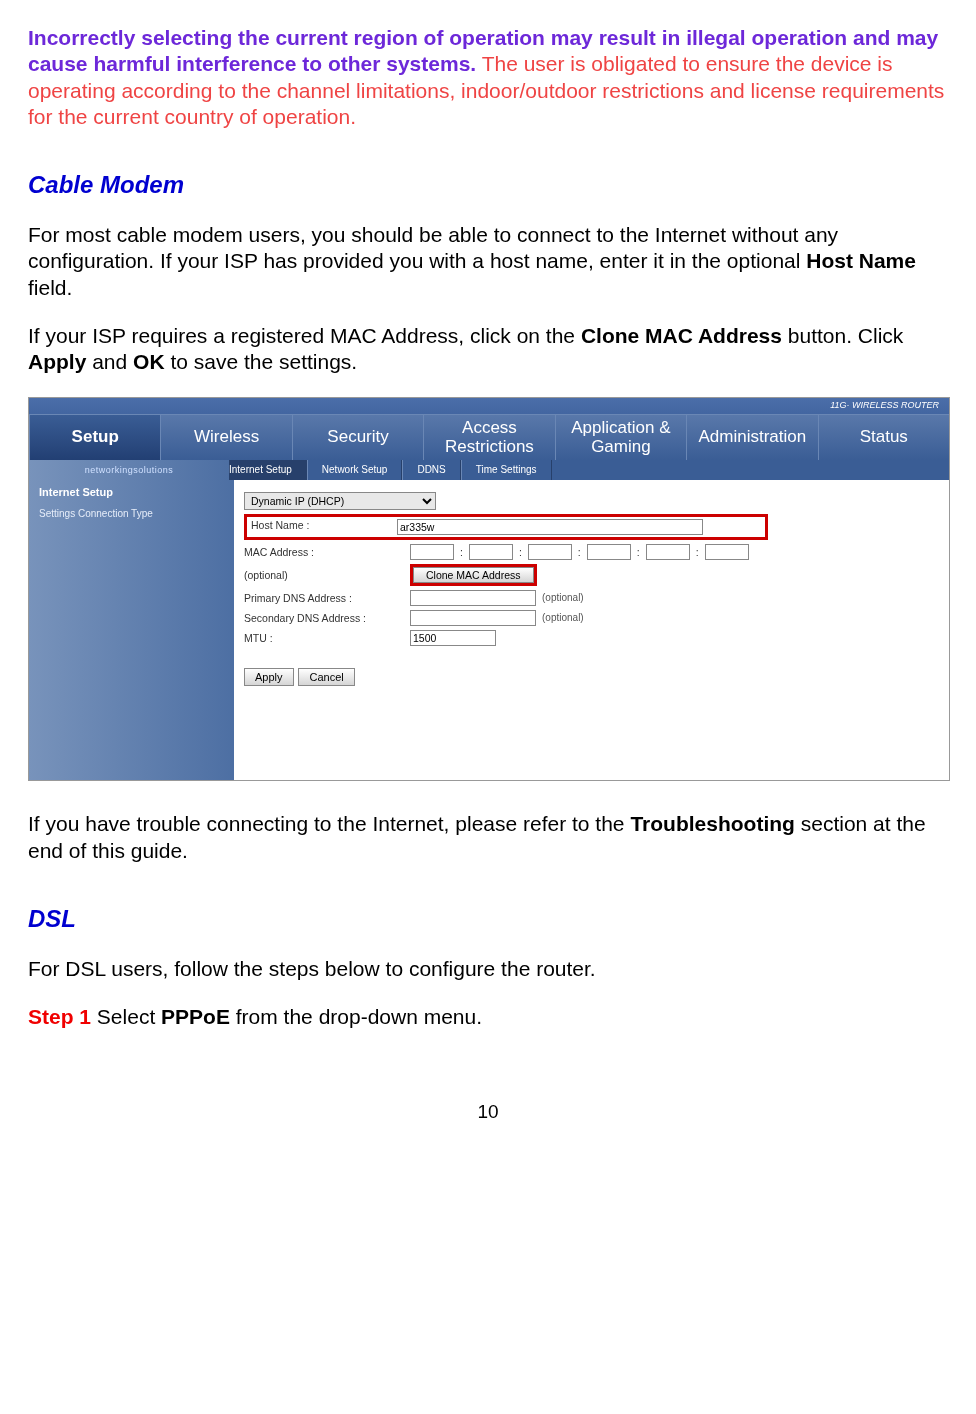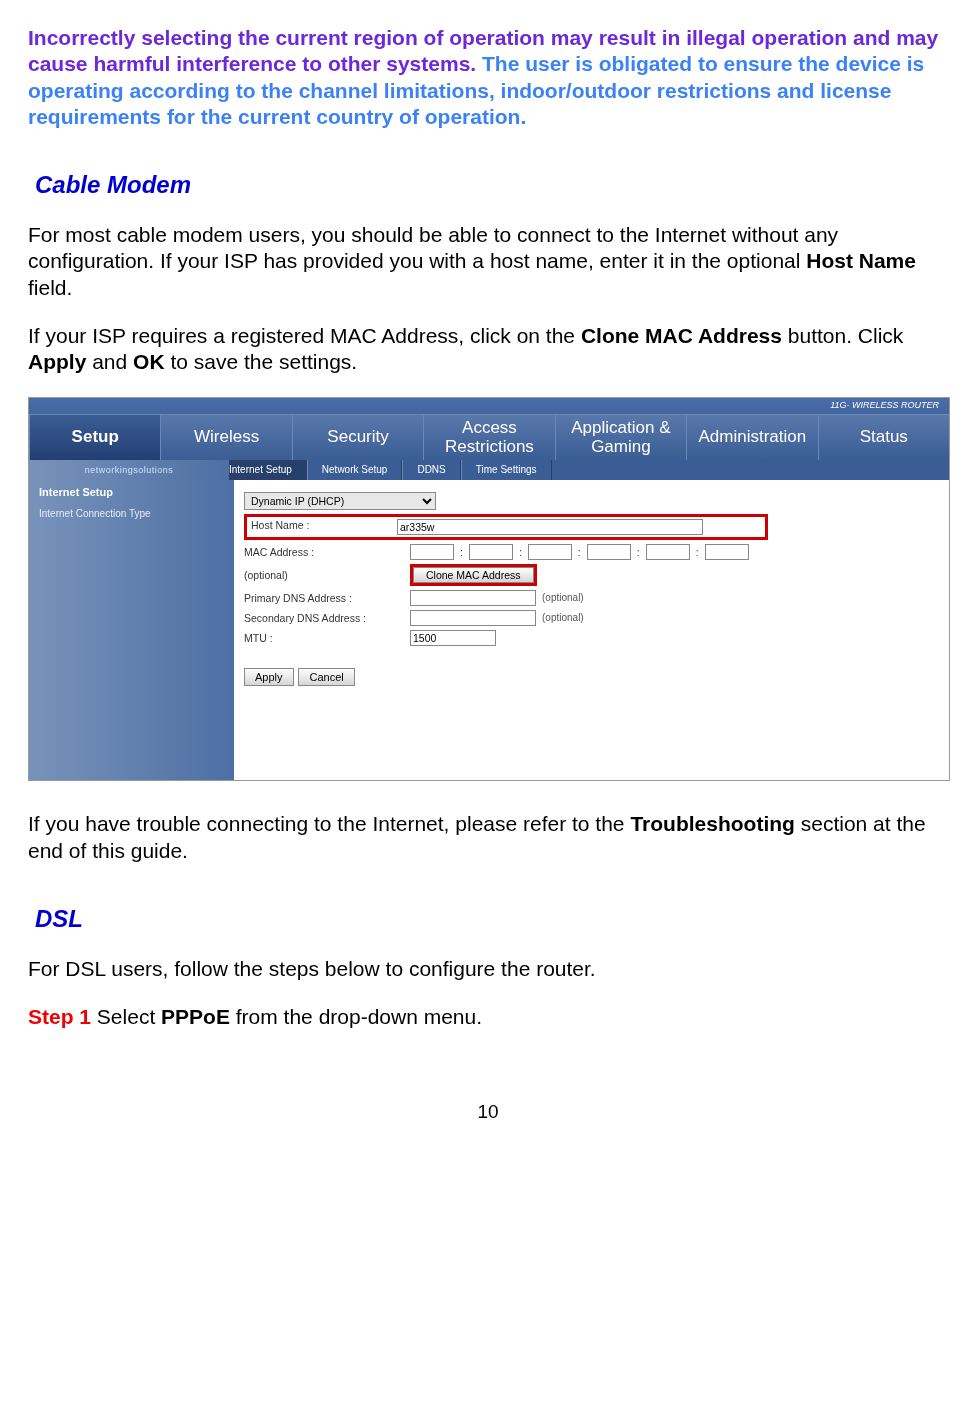--- a/index.html
+++ b/index.html
@@ -7,29 +7,28 @@
     font-size: 21px;
     line-height: 1.25;
     margin: 0;
     padding: 25px 28px;
     width: 976px;
     box-sizing: border-box;
     background: #fff;
     color: #000;
   }
   .warning-bold { color: #6d28d9; font-weight: bold; }
-  .warning-rest { color: #3b82f6; font-weight: bold; }
+  .warning-rest { color: #ef4444; }
   .section-head {
     color: #0000d0;
     font-style: italic;
     font-weight: bold;
     font-size: 24px;
     margin-top: 40px;
     margin-bottom: 22px;
-    margin-left: 7px;
   }
   p { margin: 0 0 22px 0; }
   .bold { font-weight: bold; }
   .step-label { color: #f00000; font-weight: bold; }
   .page-num { text-align: center; font-size: 19px; margin-top: 70px; }
 
   
   .router-panel {
     width: 920px;
     border: 1px solid #999;
@@ -214,21 +213,21 @@
   <div class="sub-tabs" style="position:relative">
     <div style="position:absolute;left:0;top:0;width:200px;height:100%;background:linear-gradient(to right,#7893bb 0%,#4d6fa3 100%);display:flex;align-items:center;justify-content:center;color:#cfe0ff;font-size:9px;letter-spacing:0.5px">networkingsolutions</div>
     <div class="sub-tab active">Internet Setup</div>
     <div class="sub-tab">Network Setup</div>
     <div class="sub-tab">DDNS</div>
     <div class="sub-tab">Time Settings</div>
   </div>
   <div class="router-body">
     <div class="side-col">
       <div class="side-title">Internet Setup</div>
-      <div class="side-label">Internet Connection Type</div>
+      <div class="side-label">Settings Connection Type</div>
     </div>
     <div class="form-col">
       <div class="form-row">
         <select>
           <option>Dynamic IP (DHCP)</option>
         </select>
       </div>
       <div class="hostname-row">
         <span class="form-label" style="width:130px">Host Name :</span>
         <input type="text" value="ar335w" style="">

